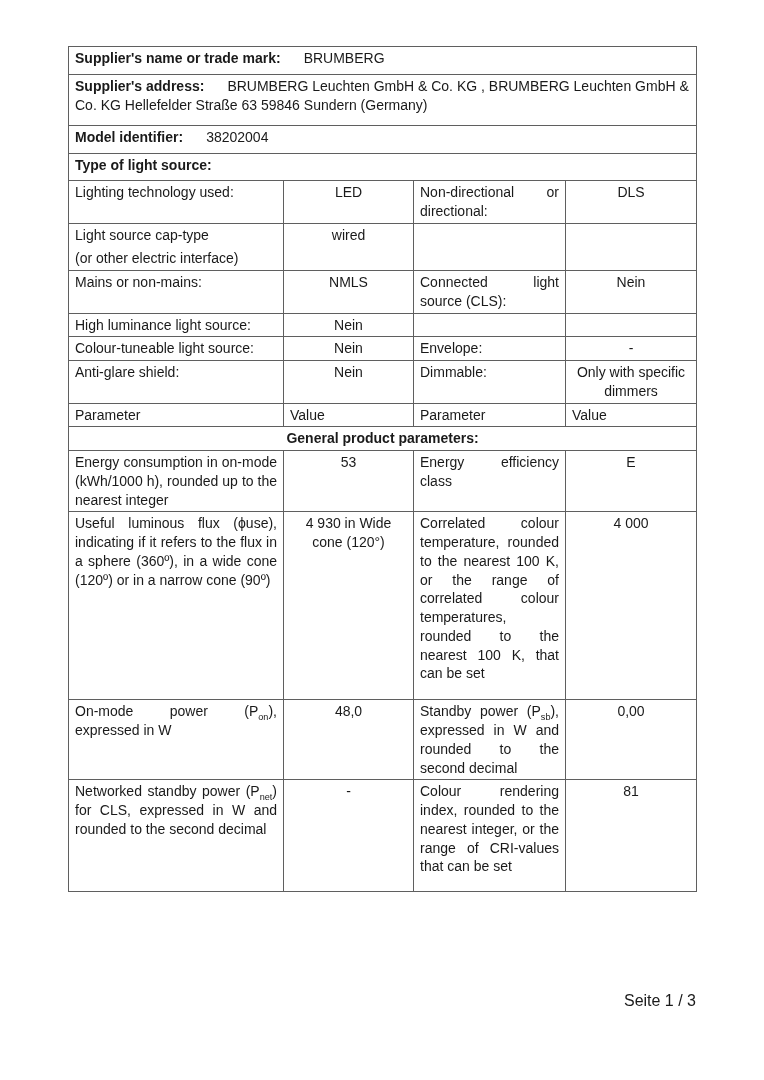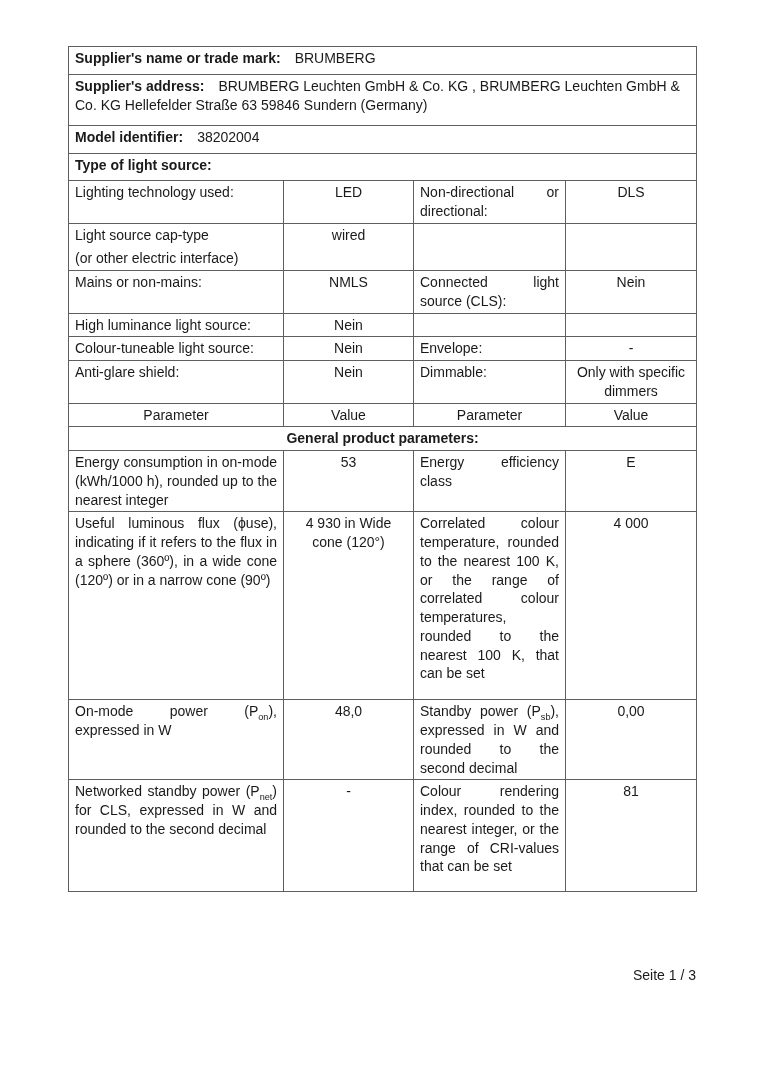--- a/index.html
+++ b/index.html
@@ -40,40 +40,40 @@
   .regulation {
     margin: 9px 0 0 0;
     font-size: 14px;
     line-height: 1.34;
     color: #1a1a1a;
   }
 
   
   td.info-cell { padding: 4px 7px; }
   .lbl { font-weight: bold; }
-  .val { margin-left: 0; padding-left: 14px; }
+  .val { margin-left: 9px; padding-left: 14px; }
 
   
   td.section-cell { text-align: center; font-weight: bold; padding: 1px 6px; }
 
   
   td.p { text-align: justify; }
   td.v { text-align: center; padding: 2px 10px; }
-  td.hdr { text-align: center; }
+  td.hdr { text-align: left; }
 
   .cap-line2 { margin-top: 5px; }
 
   table.doc sub { font-size: 0.65em; line-height: 0; }
 
   .footer {
     position: absolute;
-    left: 68px; top: 967px;
+    left: 68px; top: 992px;
     width: 628px;
     text-align: right;
-    font-size: 14px;
+    font-size: 16px;
     color: #1a1a1a;
   }
 </style>
 </head>
 <body>
 
 <div class="page">
 
   <table class="doc">
     <colgroup>

